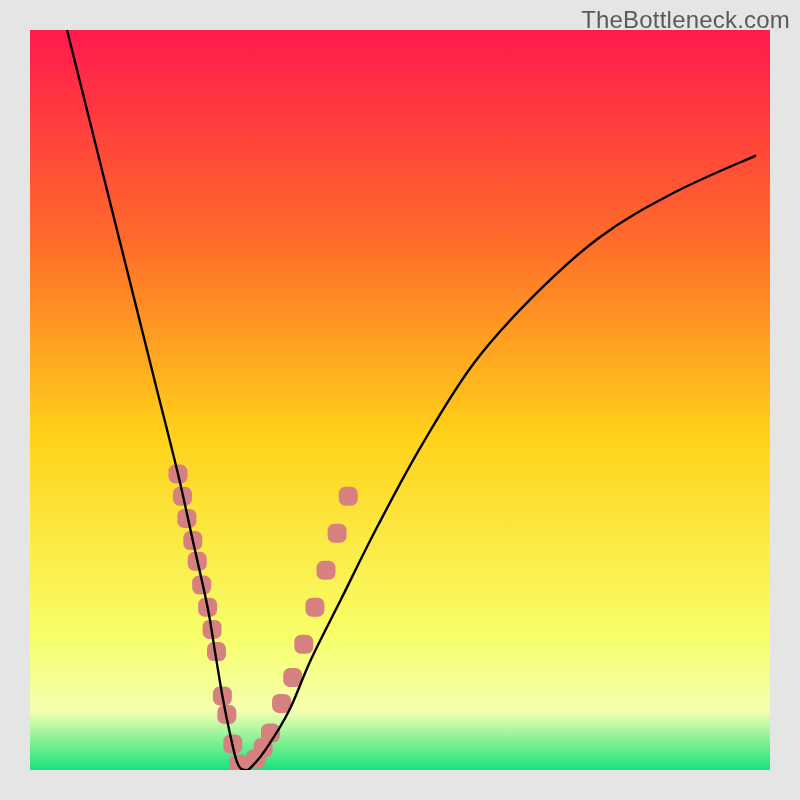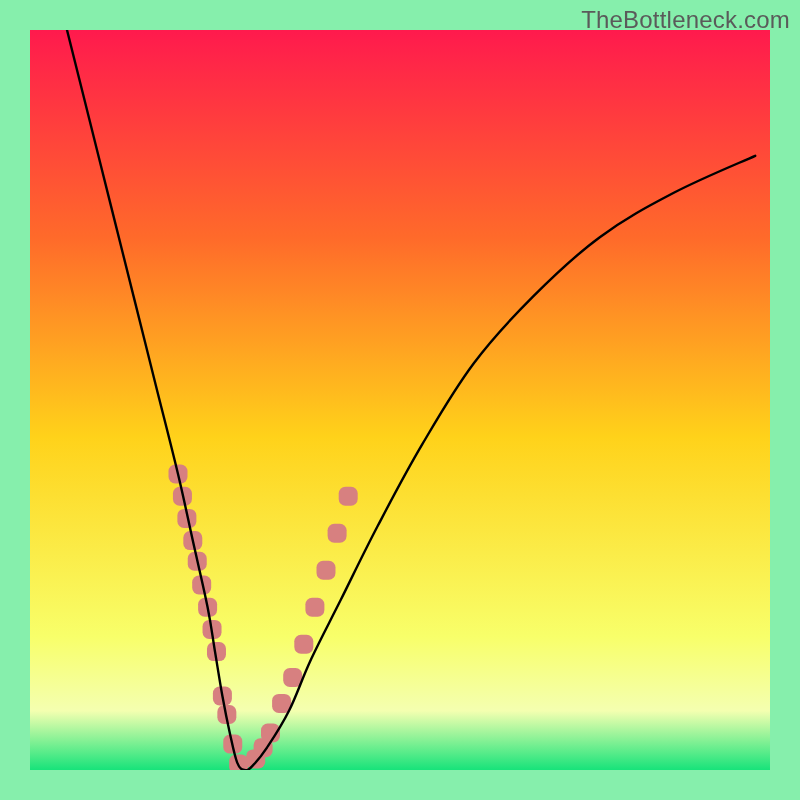--- a/index.html
+++ b/index.html
@@ -7,21 +7,21 @@
     padding: 0;
     width: 800px;
     height: 800px;
     overflow: hidden;
     background: #000;
     font-family: Arial, Helvetica, sans-serif;
   }
   .frame {
     position: absolute;
     inset: 0;
-    background: #86efac;
+    background: #e5e5e5;
   }
   .plot-area {
     position: absolute;
     left: 30px;
     top: 30px;
     width: 740px;
     height: 740px;
     overflow: hidden;
   }
   .gradient-bg {

